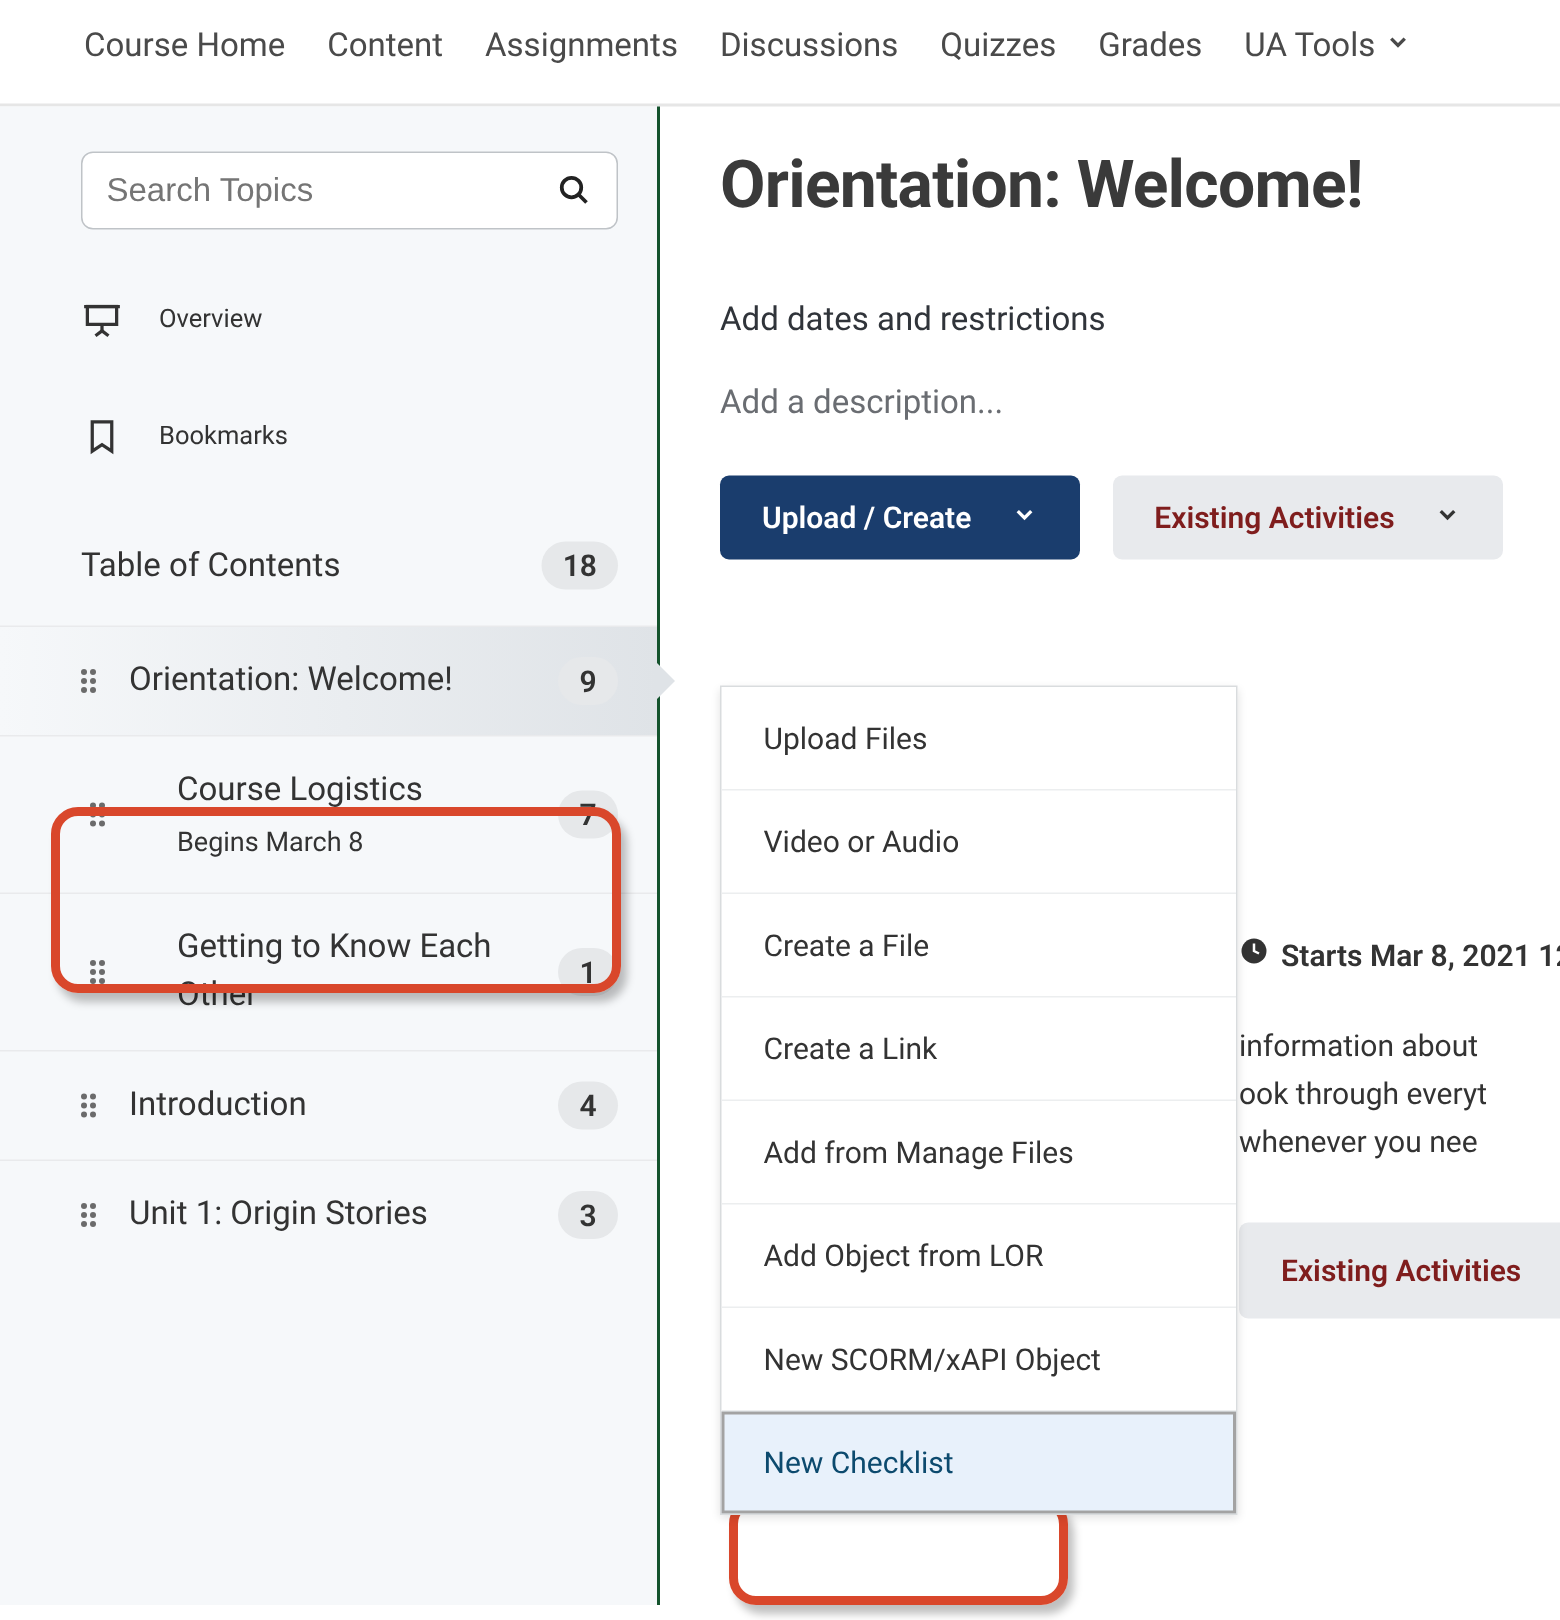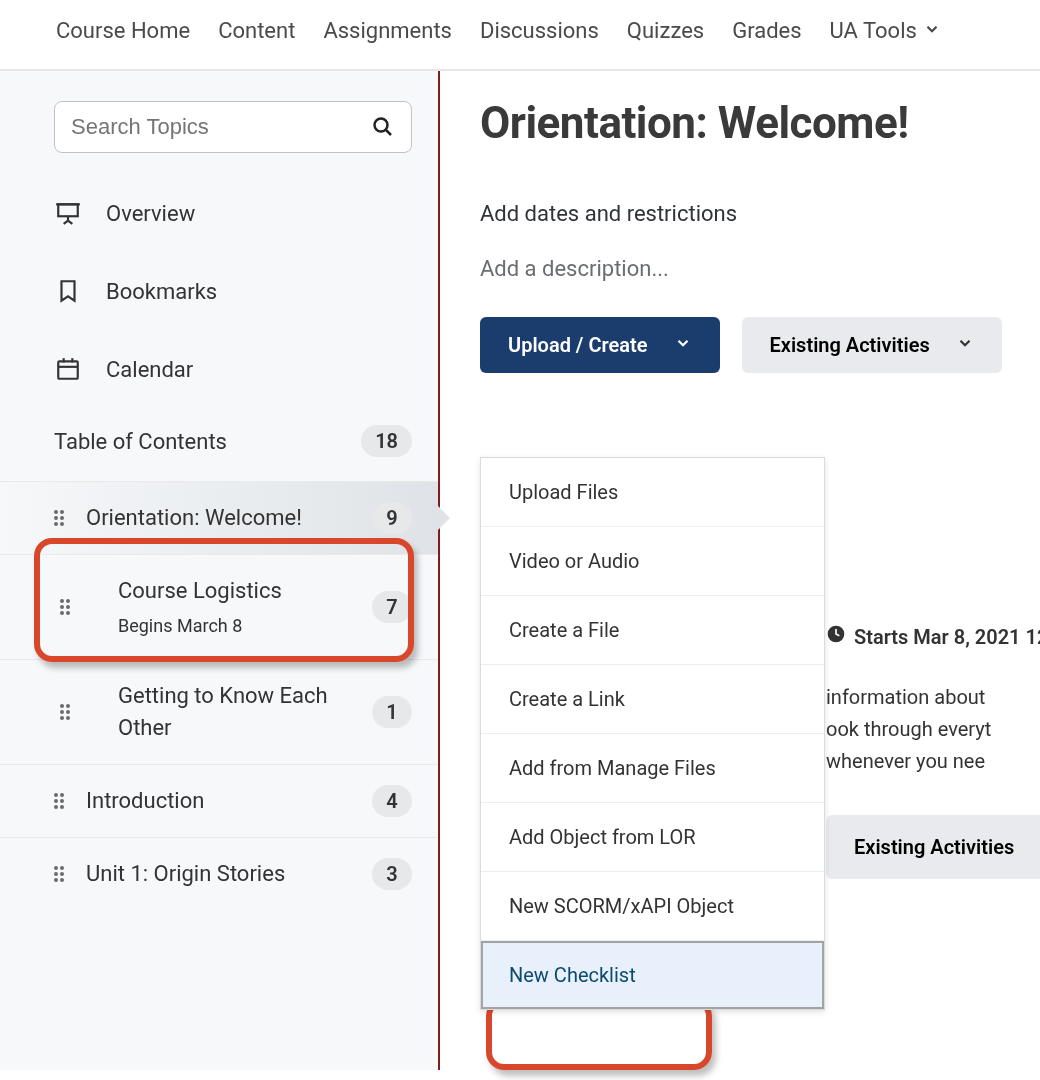--- a/index.html
+++ b/index.html
@@ -2,27 +2,27 @@
 <html><head>
 <meta charset="utf-8">
 <style>
   * { box-sizing: border-box; margin: 0; padding: 0; }
   body { font-family: -apple-system, BlinkMacSystemFont, "Segoe UI", Roboto, Arial, sans-serif; color: #333; background: #fff; width: 1040px; height: 1080px; overflow: hidden; }
   .navbar { display: flex; align-items: center; gap: 28px; padding: 18px 56px 26px; border-bottom: 2px solid #e6e6e6; font-size: 22px; color: #4a4a4a; background:#fff; }
   .navbar .item { cursor: pointer; display:flex; align-items:center; gap:6px;text-align:center;}
   .navbar .caret svg { width:18px; height:18px; }
 
   .layout { display: flex; height: calc(1080px - 81px); }
-  .sidebar { width: 440px; background: #f6f8fa; border-right: 2px solid #7f1d1d; padding-top: 30px; }
+  .sidebar { width: 440px; background: #f6f8fa; border-right: 2px solid #14532d; padding-top: 30px; }
   .search-wrap { margin: 0 26px 28px 54px; }
   .search { display:flex; align-items:center; border:1px solid #bfc3c7; border-radius:8px; background:#fff; padding: 12px 16px; }
   .search input { flex:1; border:none; outline:none; font-size:22px; color:#888; background:transparent; }
   .search .icon { width:24px; height:24px; color:#333; }
 
-  .side-item { display:flex; align-items:center; gap:24px; padding: 18px 26px 18px 54px; cursor:pointer; font-size:22px; color:#333; }
+  .side-item { display:flex; align-items:center; gap:24px; padding: 18px 26px 18px 54px; cursor:pointer; font-size:17px; color:#333; }
   .side-item .icon { width:28px; height:28px; display:flex; align-items:center; justify-content:center;}
   .side-item .icon svg{width:26px;height:26px;}
   .side-sep { height:14px; }
 
   .toc-header { display:flex; align-items:center; padding: 24px 26px 24px 54px; font-size:22px; color:#333;}
   .badge { margin-left:auto; background:#e6e8ea; border-radius:999px; padding:4px 14px; font-size:20px; font-weight:600; color:#333; min-width:40px; text-align:center;}
 
   .module { display:flex; align-items:center; gap:18px; padding: 20px 26px 20px 54px; border-top:1px solid #e9eaec; font-size:22px; color:#333; position:relative;}
   .module .grip {width:14px; display:flex; flex-wrap:wrap; gap:2px; }
   .module .grip span{width:4px;height:4px;background:#6b6b6b;border-radius:50%;}
@@ -37,21 +37,21 @@
   .hl-checklist { left:486px; top:998px; width:226px; height:72px;}
 
   .main { flex:1; padding: 26px 0 0 40px; position:relative; overflow:hidden;}
   .page-title { font-size:44px; font-weight:700; color:#3a3a3a; letter-spacing:-0.5px; margin-bottom:52px;}
   .meta-link { font-size:22px; color:#30343a; margin-bottom:30px; cursor:pointer; }
   .desc-link { font-size:22px; color:#6a6d72; margin-bottom:36px; cursor:pointer;}
 
   .btn-row{display:flex; gap:22px; align-items:center;}
   .btn { display:flex; align-items:center; gap:26px; border-radius:6px; padding:16px 28px; font-size:20px; font-weight:600; cursor:pointer;}
   .btn-primary{ background:#1a3d6d; color:#fff;}
-  .btn-secondary{ background:#e8eaed; color:#000000;}
+  .btn-secondary{ background:#e8eaed; color:#7f1d1d;}
   .btn .caret svg{width:18px;height:18px;}
 
   .dropdown { position:absolute; left:40px; top:386px; width:345px; background:#fff; border:1px solid #d9dcde; box-shadow:0 2px 6px rgba(0,0,0,0.12); z-index:5;}
   .dropdown .ditem{ padding:22px 28px; font-size:20px; color:#333; border-bottom:1px solid #eceeef; cursor:pointer;}
   .dropdown .ditem:last-child{border-bottom:none;}
   .dropdown .ditem.hover{ background:#e8f1fb; color:#0c4a6e; border:2px solid #a3a3a3; padding:20px 26px;}
 
   .behind { position:absolute; left:386px; top:550px; font-size:20px; color:#333; line-height:1.6; width:700px;}
   .behind .date-row{display:flex;align-items:center;gap:8px; font-weight:600; margin-bottom:28px;}
   .behind .date-row svg{width:20px;height:20px;}
@@ -102,31 +102,20 @@
     <div class="side-sep"></div>
     <div class="side-item">
       <span class="icon">
           <svg viewBox="0 0 24 24" fill="none" stroke="#333" stroke-width="2">
             <path d="M6 3h12v18l-6-4-6 4V3z"></path>
           </svg>
         </span>
       <span>Bookmarks</span>
     </div>
     <div class="side-sep"></div>
-    <div class="side-item">
-      <span class="icon">
-          <svg viewBox="0 0 24 24" fill="none" stroke="#333" stroke-width="2">
-            <rect x="3" y="5" width="18" height="16" rx="1"></rect>
-            <line x1="3" y1="10" x2="21" y2="10"></line>
-            <line x1="8" y1="2" x2="8" y2="6"></line>
-            <line x1="16" y1="2" x2="16" y2="6"></line>
-          </svg>
-        </span>
-      <span>Calendar</span>
-    </div>
 
     <div class="toc-header">
       <span>Table of Contents</span>
       <span class="badge">18</span>
     </div>
 
     <div class="module active">
       <div class="grip">
           <span></span>
           <span></span>

